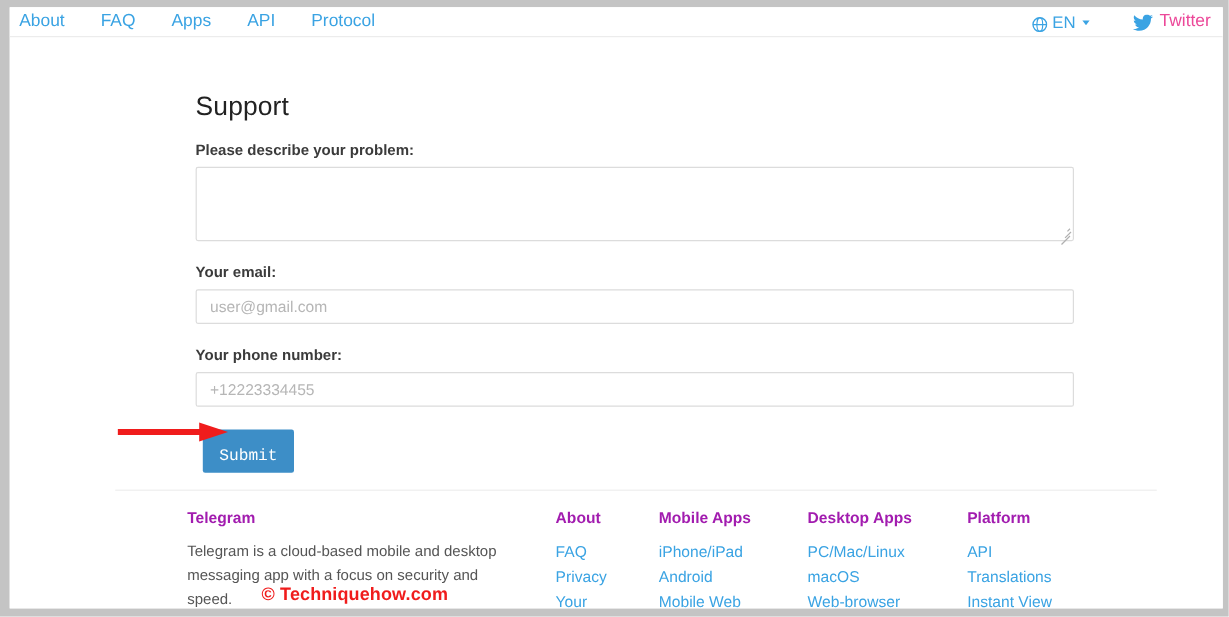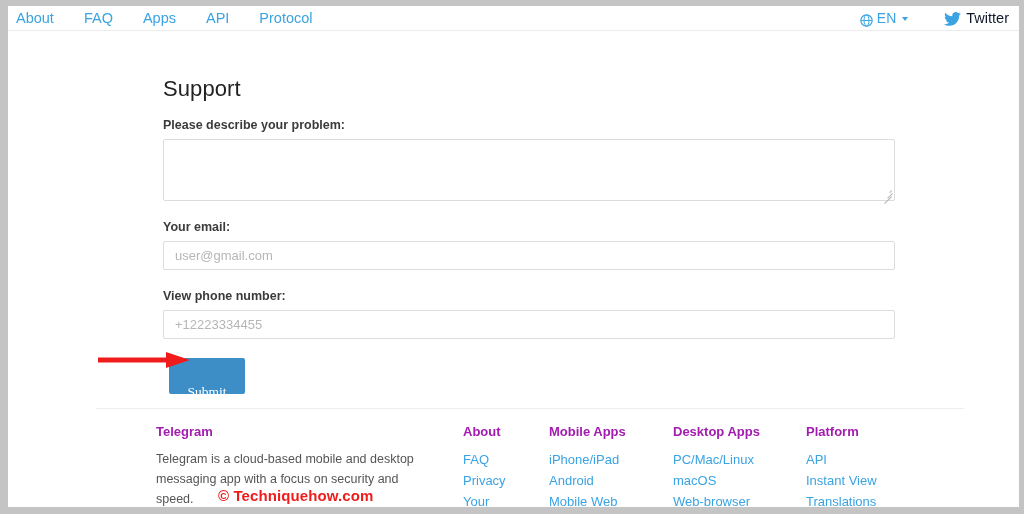--- a/index.html
+++ b/index.html
@@ -91,21 +91,21 @@
     border-left: 3.5px solid transparent;
     border-right: 3.5px solid transparent;
     border-top: 4.5px solid #3aa3e3;
     margin-left: 6px;
     position: relative;
     top: 1px;
   }
   .twitter-link {
     display: flex;
     align-items: center;
-    color: #0f172a;
+    color: #ec4899;
     font-size: 14.5px;
     text-decoration: none;
     cursor: pointer;
     line-height: 18px;
   }
   .twitter-icon {
     display: inline-block;
     width: 17px;
     height: 14px;
     margin-right: 5px;
@@ -190,26 +190,26 @@
     position: relative;
   }
   .submit-button {
     display: inline-block;
     width: 76px;
     height: 36px;
     line-height: 36px;
     text-align: center;
     background: #3d8ec7;
     color: #ffffff;
-    font-family: Liberation Serif, serif;
+    font-family: Liberation Mono, monospace;
     font-size: 13.5px;
     border: none;
     border-radius: 2px;
     cursor: pointer;
-    padding: 16px;
+    padding: 5px;
     margin-left: 6px;
   }
 
   
   .red-arrow {
     position: absolute;
     left: 90px;
     top: 345px;
     width: 92px;
     height: 18px;
@@ -330,21 +330,21 @@
         </span>
       </div>
 
       <div class="spacer-md"></div>
 
       <div class="field-label">Your email:</div>
       <input class="text-input" type="text" placeholder="user@gmail.com" style="">
 
       <div class="spacer-md"></div>
 
-      <div class="field-label">View phone number:</div>
+      <div class="field-label">Your phone number:</div>
       <input class="text-input" type="text" placeholder="+12223334455" style="">
 
       <div class="submit-row">
         <button class="submit-button">Submit</button>
       </div>
     </div>
 
     <span class="red-arrow">
       <svg viewBox="0 0 92 18" width="92" height="18" aria-hidden="true">
         <line x1="0" y1="9" x2="72" y2="9" stroke="#f01c1c" stroke-width="5"></line>
@@ -379,22 +379,22 @@
         <div class="f-col f-col-desktop">
           <div class="f-heading">Desktop Apps</div>
           <a class="f-link" href="#">PC/Mac/Linux</a>
           <a class="f-link" href="#">macOS</a>
           <a class="f-link" href="#">Web-browser</a>
         </div>
 
         <div class="f-col f-col-platform">
           <div class="f-heading">Platform</div>
           <a class="f-link" href="#">API</a>
+          <a class="f-link" href="#">Translations</a>
           <a class="f-link" href="#">Instant View</a>
-          <a class="f-link" href="#">Translations</a>
         </div>
 
       </div>
     </div>
 
     <div class="watermark">© Techniquehow.com</div>
 
   </div>
 </div>
 

